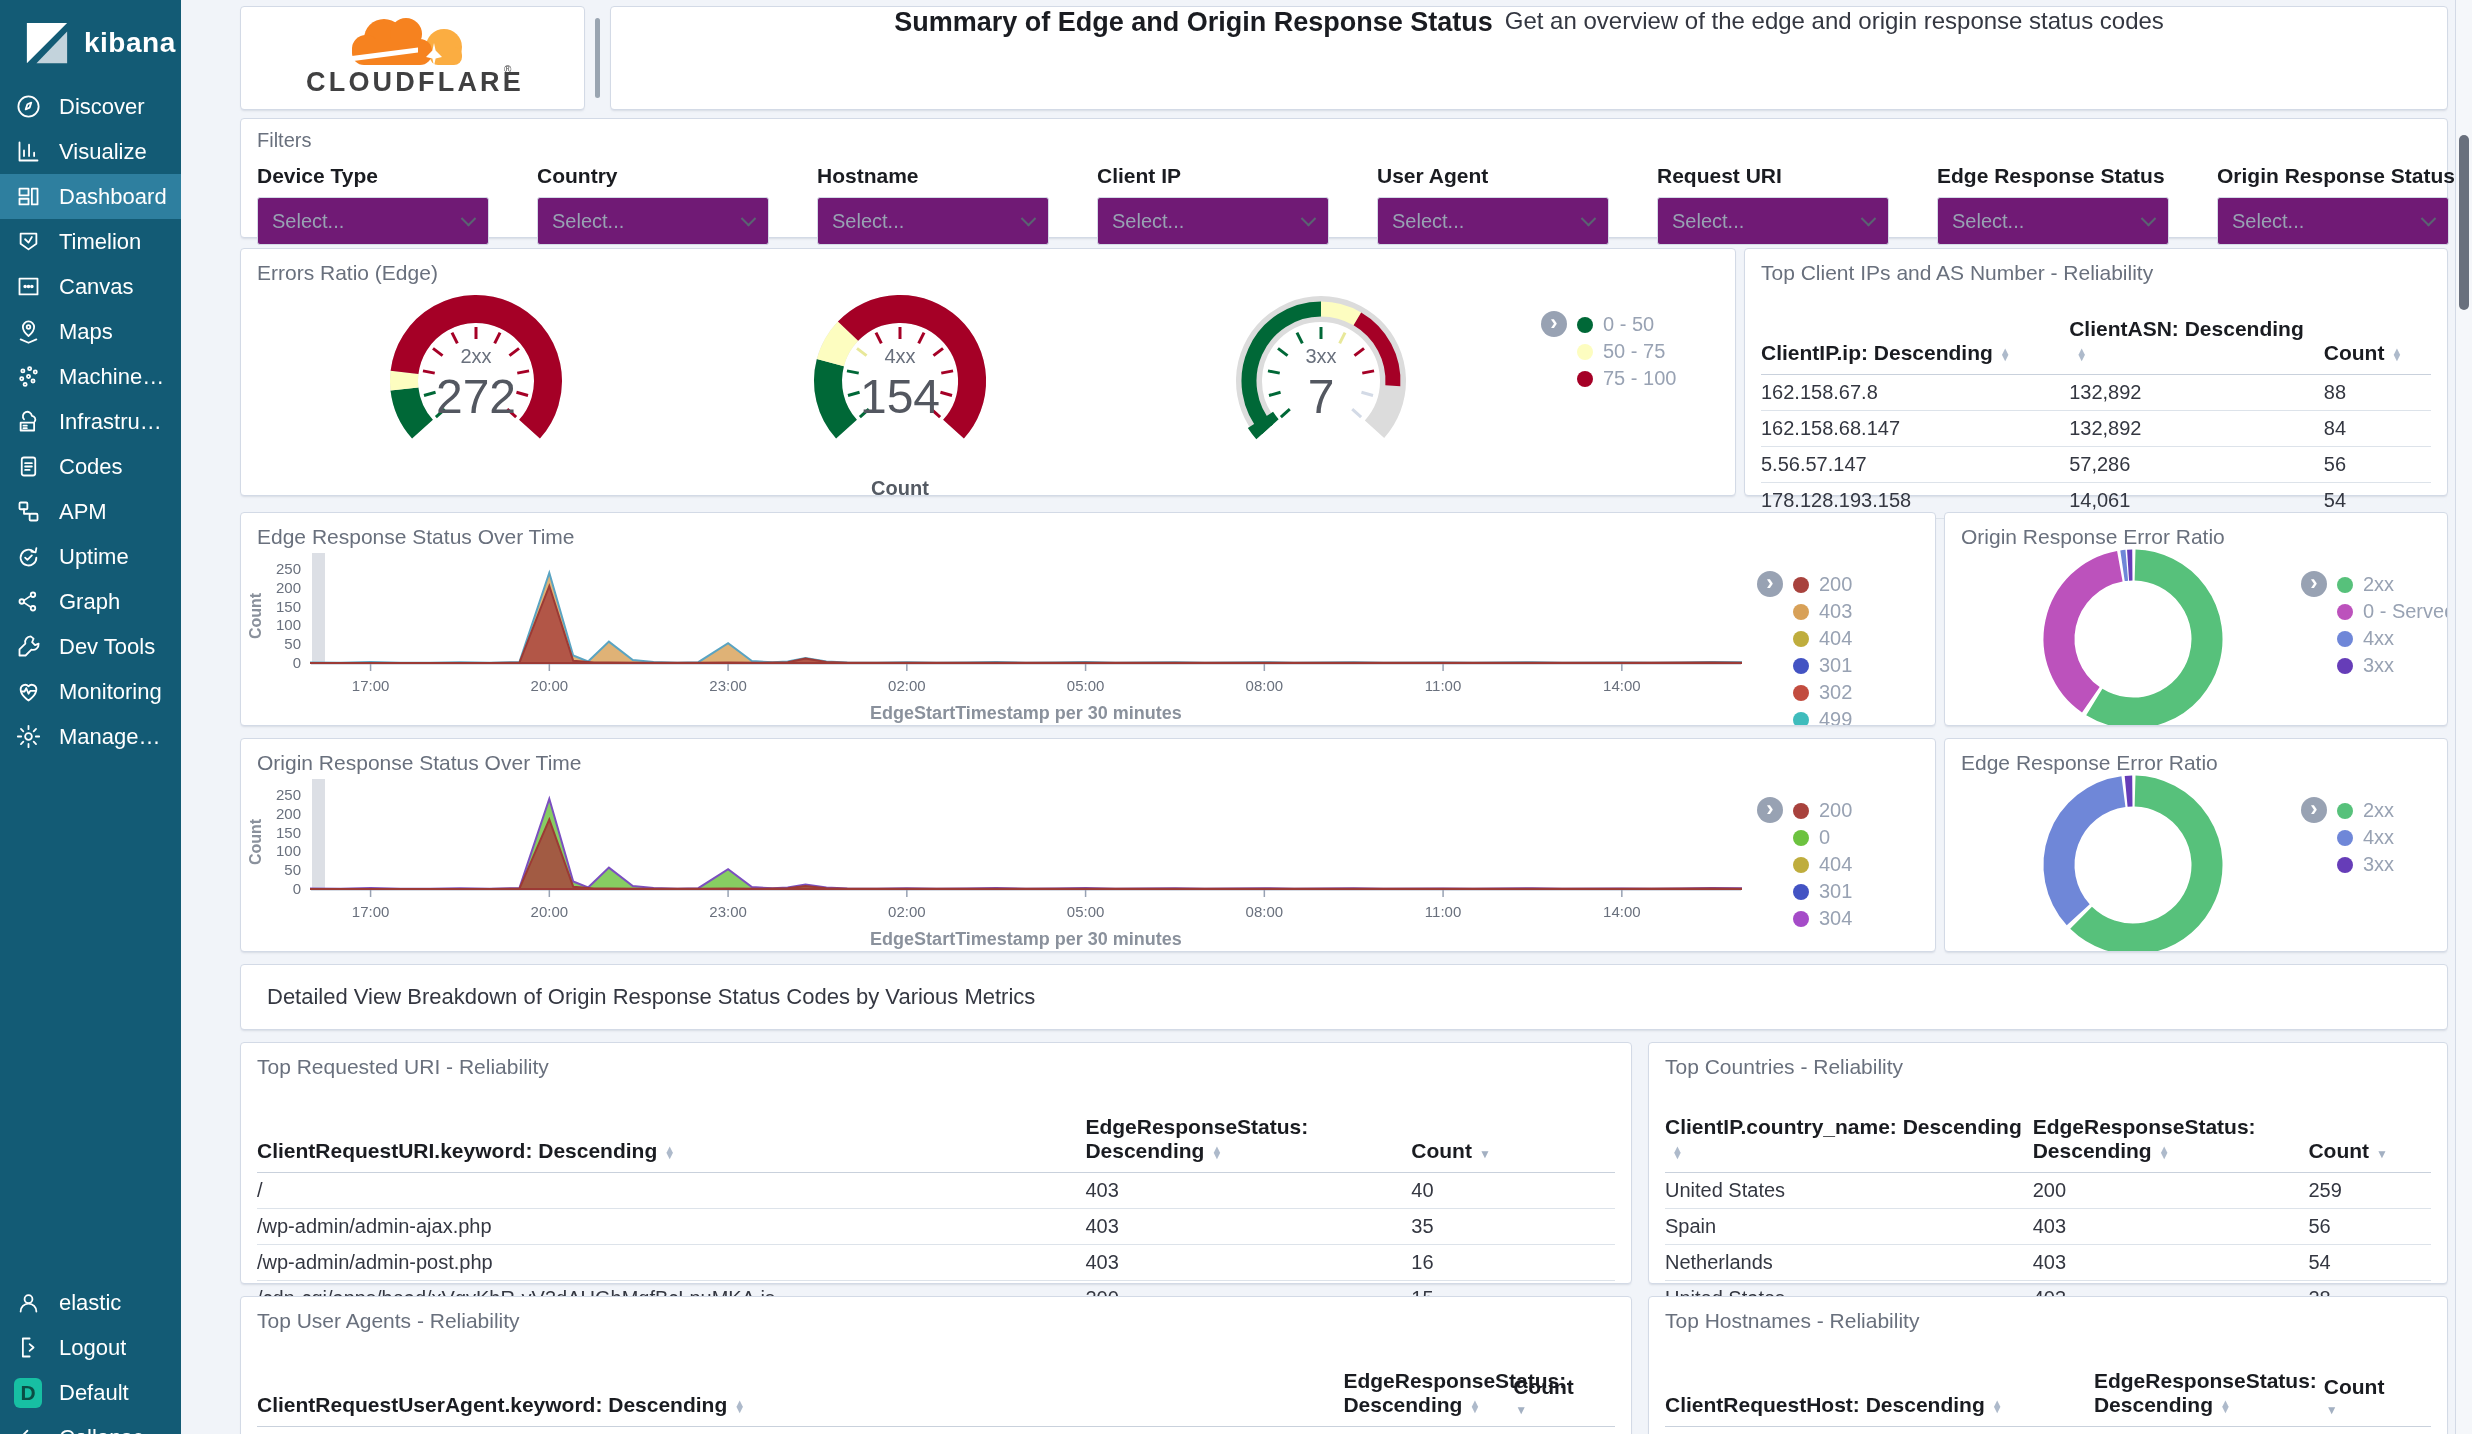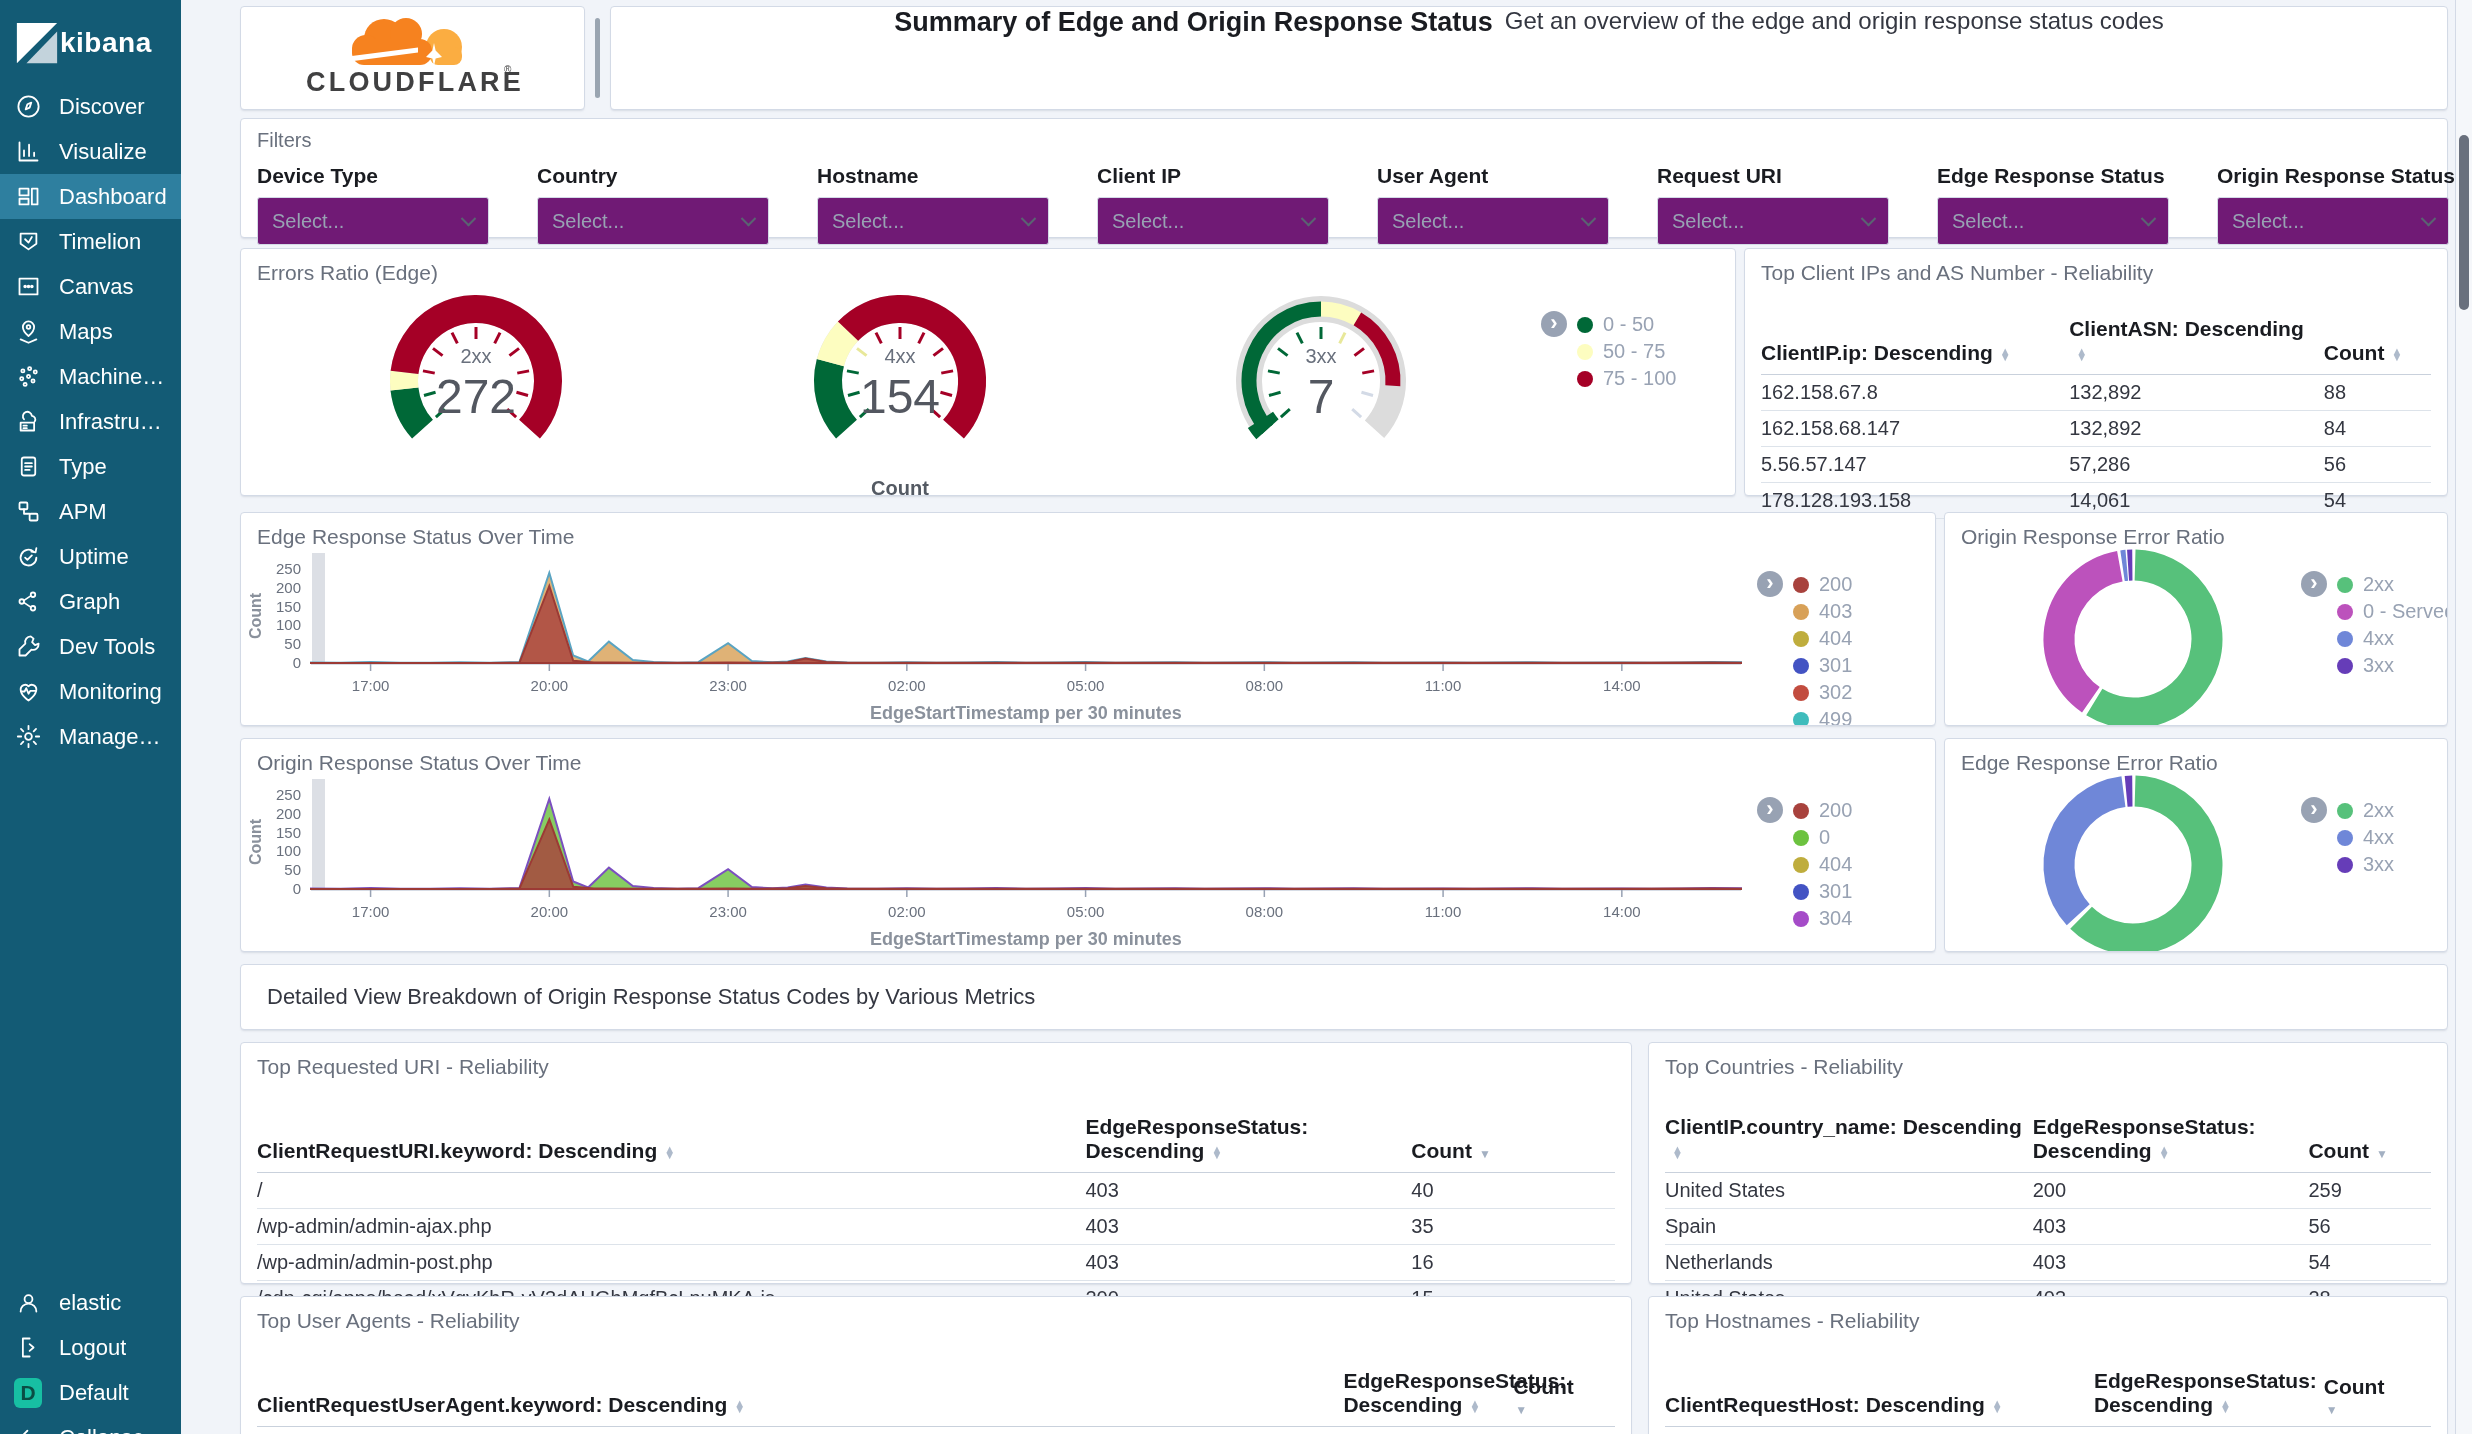--- a/index.html
+++ b/index.html
@@ -4,21 +4,21 @@
 <style>
   * { box-sizing: border-box; }
   html,body { margin:0; padding:0; }
   body {
     width:2472px; height:1434px; overflow:hidden; position:relative;
     background:#f1f4f9; color:#343741;
     font-family:"Liberation Sans", sans-serif; font-size:20px;
   }
   
   .sidebar { position:absolute; left:0; top:0; bottom:0; width:181px; background:#135b75; color:#fff; z-index:5; }
-  .logo-row { display:flex; align-items:center; gap:0; padding:20px 14px 18px 14px; cursor:pointer; }
+  .logo-row { display:flex; align-items:center; gap:14px; padding:20px 14px 18px 24px; cursor:pointer; }
   .logo-mark svg { width:46px; height:46px; display:block; }
   .logo-text { font-size:28px; font-weight:600; letter-spacing:.5px; }
   .nav-item { display:flex; align-items:center; gap:17px; height:45px; padding:0 14px; cursor:pointer; font-size:22px; white-space:nowrap; }
   .nav-item.active { background:#2e7f9f; }
   .nav-icon { width:28px; height:28px; display:flex; align-items:center; justify-content:center; flex:0 0 28px; }
   .nav-icon svg { width:27px; height:27px; }
   .nav-label { overflow:hidden; text-overflow:ellipsis; }
   .sidebar-footer { position:absolute; bottom:-26px; left:0; right:0; }
   .badge-d { width:30px; height:30px; border-radius:6px; background:#17bfa3; color:#0a4d44; font-weight:700; display:flex; align-items:center; justify-content:center; font-size:21px; }
   
@@ -185,21 +185,21 @@
           </span>
           <span class="nav-label">Infrastructure</span>
         </div>
         <div class="nav-item">
           <span class="nav-icon">
             <svg viewBox="0 0 24 24" fill="none" stroke="#fff" stroke-width="1.6" stroke-linecap="round" stroke-linejoin="round">
               <rect x="6" y="4" width="12" height="16" rx="2"></rect>
               <path d="M9 9h6M9 12h6M9 15h4"></path>
             </svg>
           </span>
-          <span class="nav-label">Type</span>
+          <span class="nav-label">Codes</span>
         </div>
         <div class="nav-item">
           <span class="nav-icon">
             <svg viewBox="0 0 24 24" fill="none" stroke="#fff" stroke-width="1.6" stroke-linecap="round" stroke-linejoin="round">
               <rect x="4" y="4" width="7" height="6" rx="1"></rect>
               <rect x="13" y="14" width="7" height="6" rx="1"></rect>
               <path d="M8 10v4h5"></path>
             </svg>
           </span>
           <span class="nav-label">APM</span>

